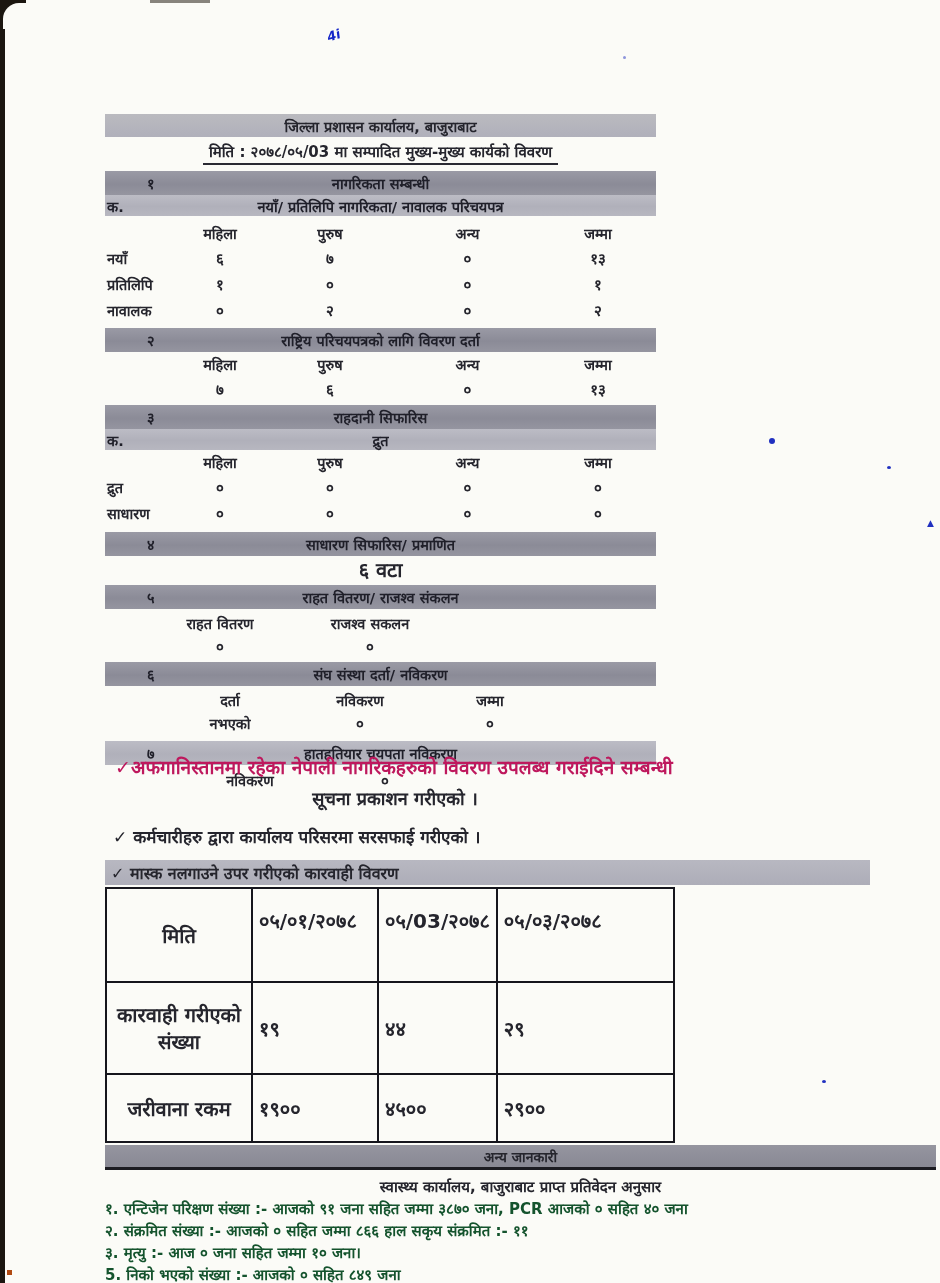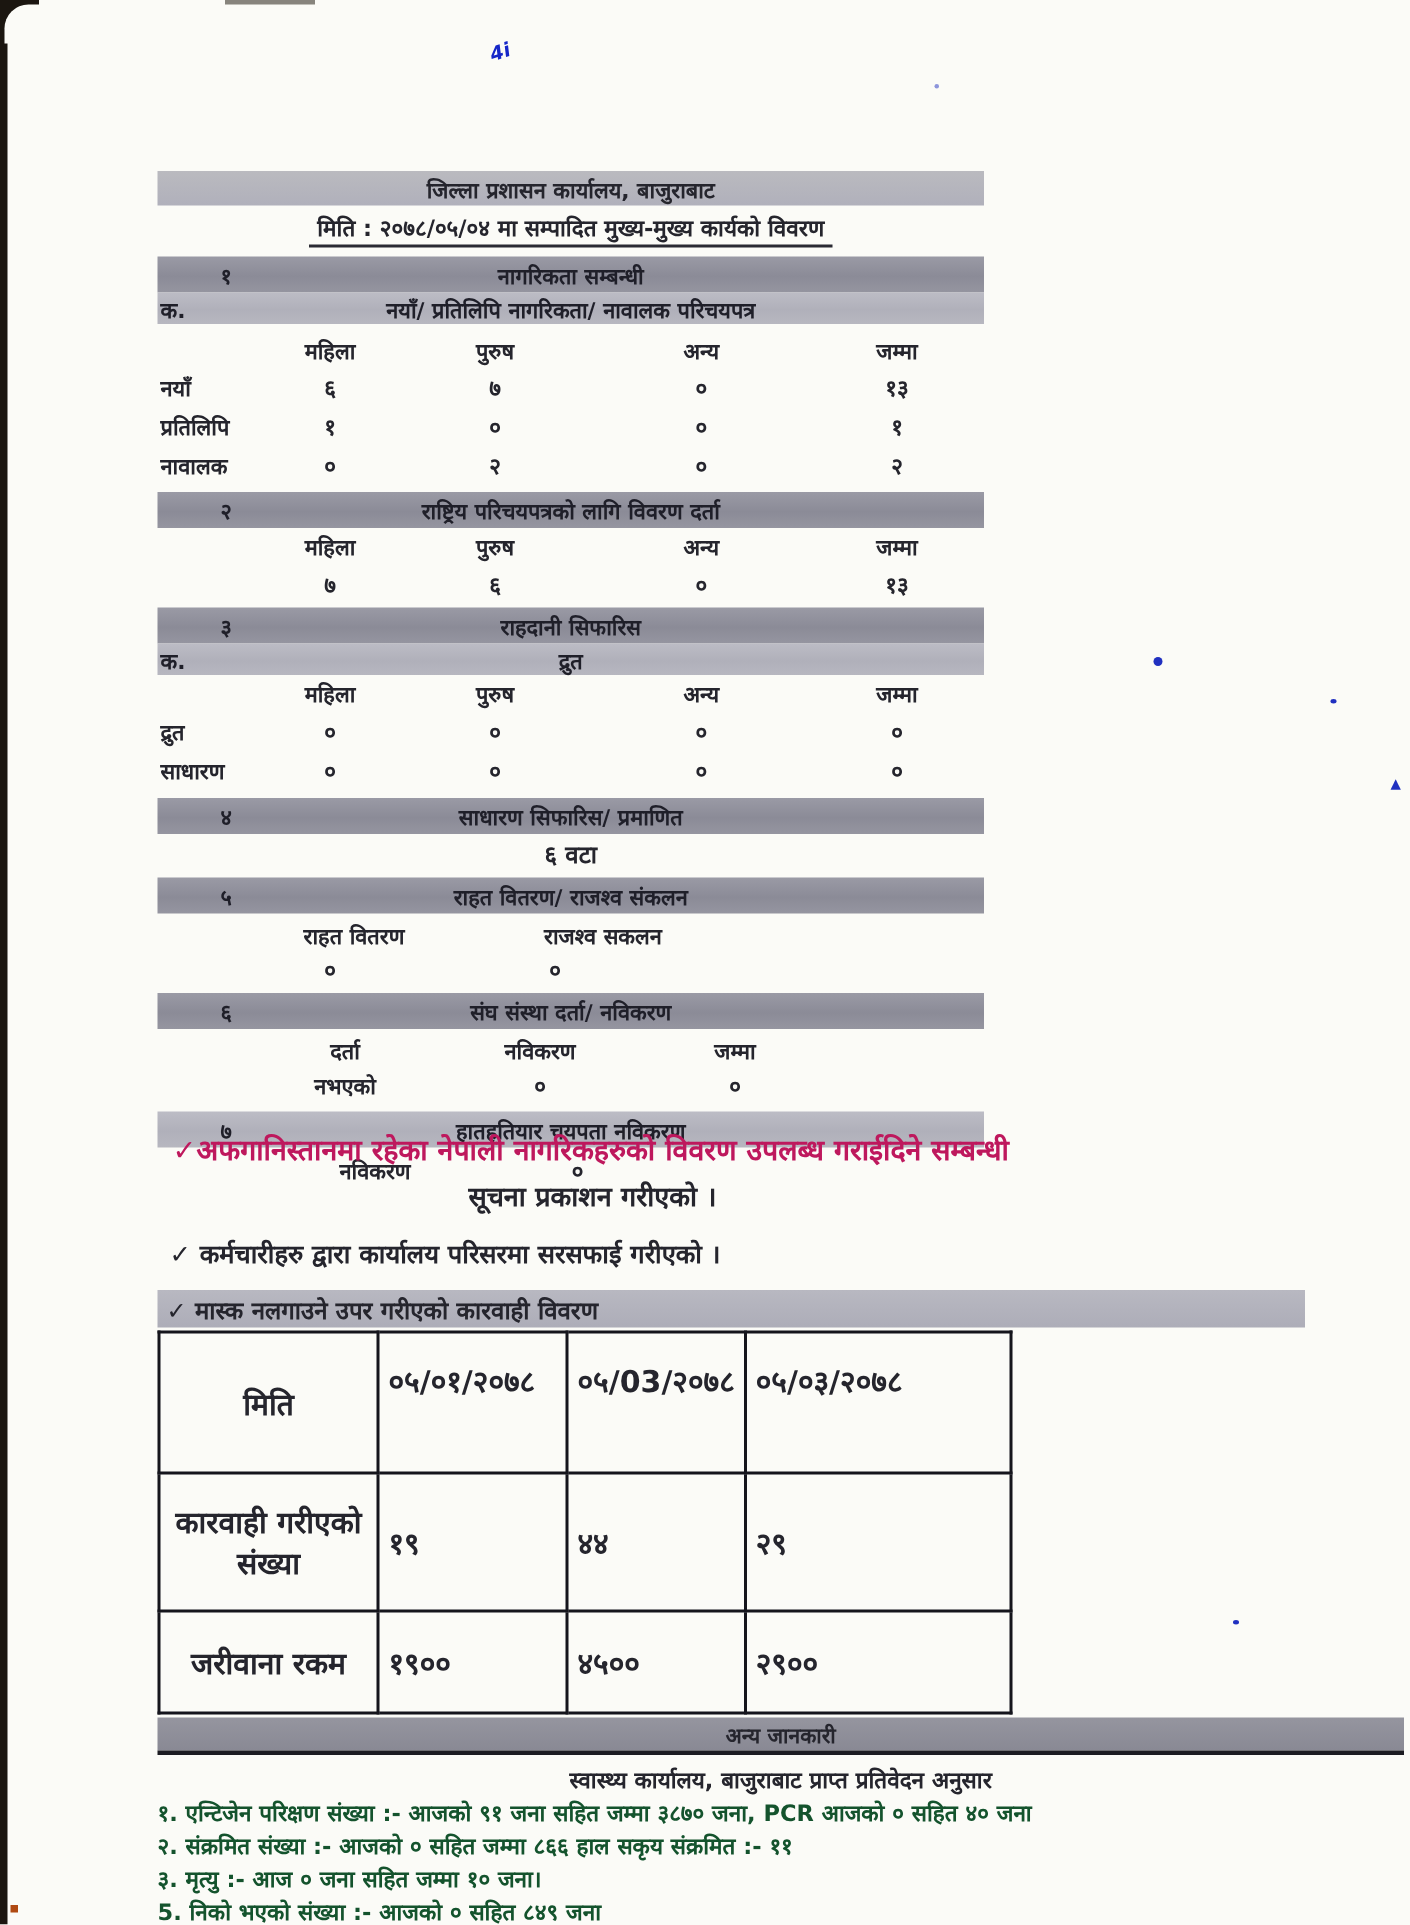--- a/index.html
+++ b/index.html
@@ -47,21 +47,21 @@
   .t4.hdr >div{height:24px;}
   .num-dev{font-size:15px;}
 
   .t2{display:grid;grid-template-columns:40px 150px 150px 211px;font-size:14.5px;font-weight:bold;}
   .t2 >div{height:23px;display:flex;align-items:center;justify-content:center;}
   .t3{display:grid;grid-template-columns:50px 150px 110px 150px 91px;font-size:14.5px;font-weight:bold;}
   .t3 >div{height:23px;display:flex;align-items:center;justify-content:center;}
   .t1{display:grid;grid-template-columns:70px 150px 120px 211px;font-size:14.5px;font-weight:bold;}
   .t1 >div{height:24px;display:flex;align-items:center;justify-content:center;}
   .center-val{height:26px;display:flex;align-items:center;justify-content:center;
-      font-weight:bold;font-size:16px;}
+      font-weight:bold;font-size:20px;}
 
   
   .notes{position:absolute;left:105px;top:752px;width:831px;}
   .chk-big{font-size:19px;font-weight:bold;color:#be185d;padding-left:10px;line-height:30px;}
   .chk-center{font-size:18px;font-weight:bold;text-align:center;width:580px;line-height:34px;}
   .chk-mid{font-size:17px;font-weight:bold;padding-left:8px;line-height:30px;margin-top:6px;}
   .maskbar{margin-top:8px;width:765px;height:25px;display:flex;align-items:center;
       background:linear-gradient(180deg,#b8b8c1,#adadb8);
       font-size:16px;font-weight:bold;padding-left:6px;box-sizing:border-box;}
 
@@ -98,21 +98,21 @@
 <div class="speck" style="left:822px;top:1080px;width:4px;height:3px;"></div>
 <div class="speck" style="left:623px;top:56px;width:3px;height:3px;opacity:.5;"></div>
 
 <div class="doc">
 
   <div class="bar-title">
     <span>जिल्ला प्रशासन कार्यालय, बाजुराबाट</span>
   </div>
 
   <div class="date-line">
-    <span>मिति : २०७८/०५/०४ मा सम्पादित मुख्य-मुख्य कार्यको विवरण</span>
+    <span>मिति : २०७८/०५/03 मा सम्पादित मुख्य-मुख्य कार्यको विवरण</span>
   </div>
 
   <div class="bar secbar">
     <span class="num">१</span>
     <span>नागरिकता सम्बन्धी</span>
   </div>
   <div class="bar light subbar">
     <span class="side">क.</span>
     <span>नयाँ/ प्रतिलिपि नागरिकता/ नावालक परिचयपत्र</span>
   </div>
@@ -197,21 +197,21 @@
   <div class="bar secbar" style="margin-top:6px;">
     <span class="num">४</span>
     <span>साधारण सिफारिस/ प्रमाणित</span>
   </div>
   <div class="center-val">६ वटा</div>
 
   <div class="bar secbar">
     <span class="num">५</span>
     <span>राहत वितरण/ राजश्व संकलन</span>
   </div>
-  <div class="t2" style="margin-top:2px;gap:16px;">
+  <div class="t2" style="margin-top:2px;">
     <div></div>
     <div>राहत वितरण</div>
     <div>राजश्व सकलन</div>
     <div></div>
   </div>
   <div class="t2">
     <div></div>
     <div class="num-dev">०</div>
     <div class="num-dev">०</div>
     <div></div>

